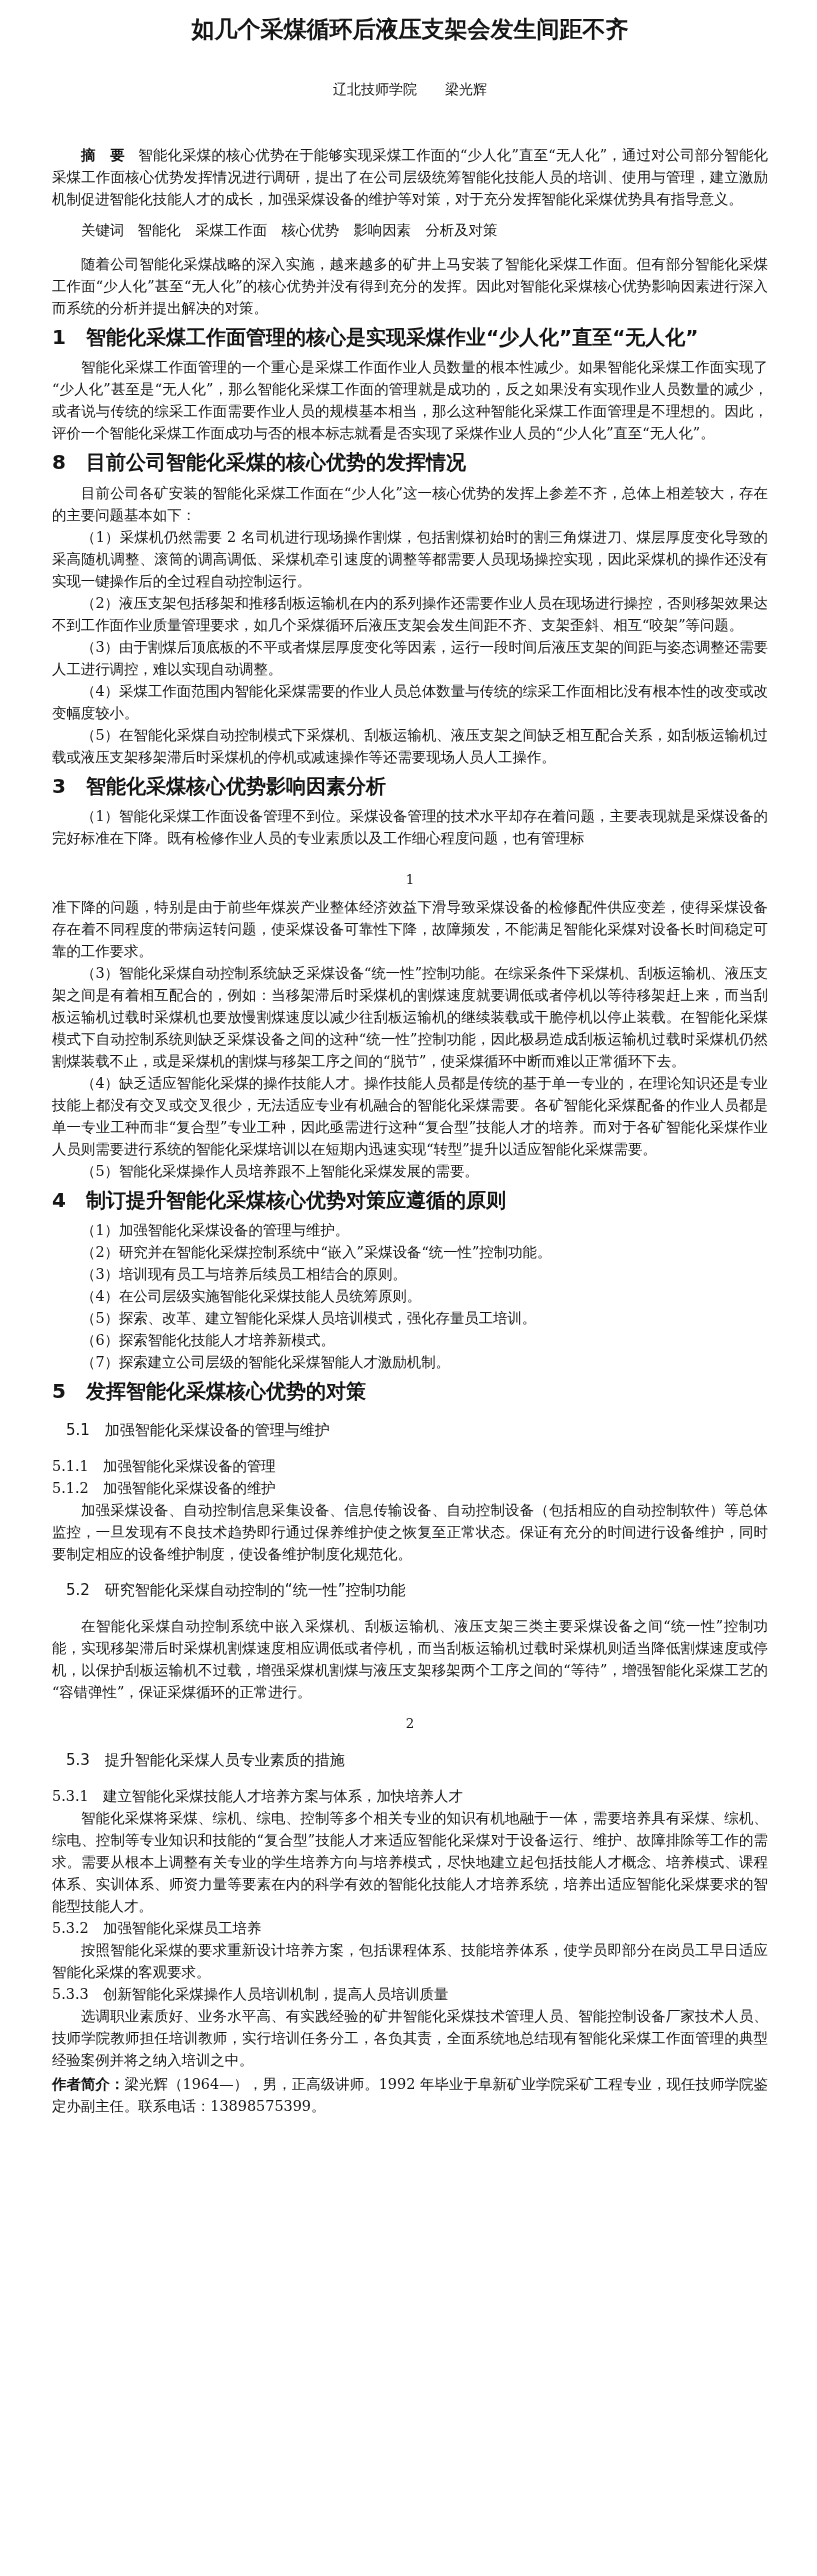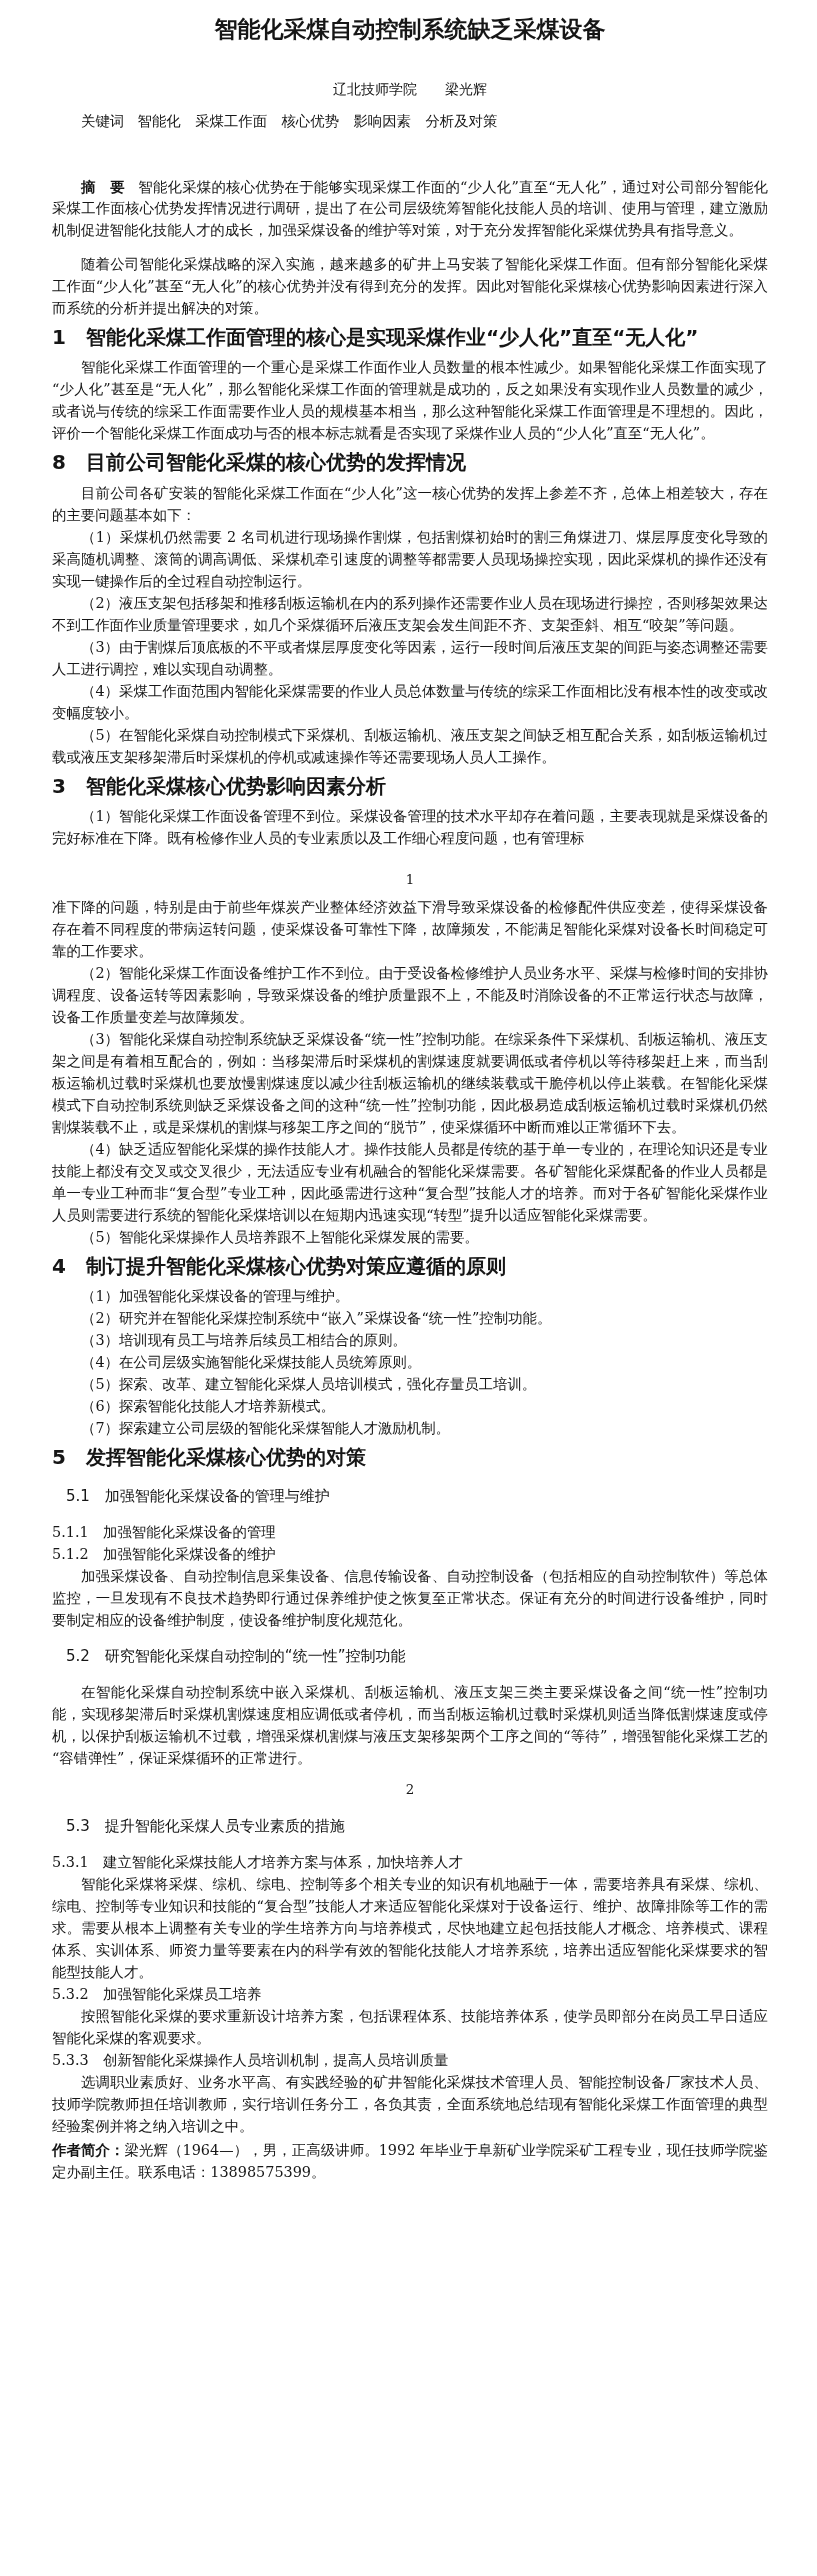--- a/index.html
+++ b/index.html
@@ -86,48 +86,47 @@
 
   .mt8  { margin-top:4.1px; }
   .bio  { margin-top:3px; line-height:21.6px; }
 </style>
 </head>
 <body>
 
 <div class="doc">
   <div class="content">
 
-    <h1 class="title">智能化采煤自动控制系统缺乏采煤设备</h1>
+    <h1 class="title">如几个采煤循环后液压支架会发生间距不齐</h1>
 
     <p class="byline">辽北技师学院　　梁光辉</p>
 
+    <p class="para abstract"><span class="lbl-bold">摘　要</span><span>智能化采煤的核心优势在于能够实现采煤工作面的“少人化”直至“无人化”，通过对公司部分智能化采煤工作面核心优势发挥情况进行调研，提出了在公司层级统筹智能化技能人员的培训、使用与管理，建立激励机制促进智能化技能人才的成长，加强采煤设备的维护等对策，对于充分发挥智能化采煤优势具有指导意义。</span></p>
+
     <p class="para keywords"><span class="lbl">关键词</span><span>智能化　采煤工作面　核心优势　影响因素　分析及对策</span></p>
-
-    <p class="para abstract"><span class="lbl-bold">摘　要</span><span>智能化采煤的核心优势在于能够实现采煤工作面的“少人化”直至“无人化”，通过对公司部分智能化采煤工作面核心优势发挥情况进行调研，提出了在公司层级统筹智能化技能人员的培训、使用与管理，建立激励机制促进智能化技能人才的成长，加强采煤设备的维护等对策，对于充分发挥智能化采煤优势具有指导意义。</span></p>
 
     <p class="para intro">随着公司智能化采煤战略的深入实施，越来越多的矿井上马安装了智能化采煤工作面。但有部分智能化采煤工作面“少人化”甚至“无人化”的核心优势并没有得到充分的发挥。因此对智能化采煤核心优势影响因素进行深入而系统的分析并提出解决的对策。</p>
 
     <h2 class="h-major">1　智能化采煤工作面管理的核心是实现采煤作业“少人化”直至“无人化”</h2>
     <p class="para">智能化采煤工作面管理的一个重心是采煤工作面作业人员数量的根本性减少。如果智能化采煤工作面实现了“少人化”甚至是“无人化”，那么智能化采煤工作面的管理就是成功的，反之如果没有实现作业人员数量的减少，或者说与传统的综采工作面需要作业人员的规模基本相当，那么这种智能化采煤工作面管理是不理想的。因此，评价一个智能化采煤工作面成功与否的根本标志就看是否实现了采煤作业人员的“少人化”直至“无人化”。</p>
 
     <h2 class="h-major">8　目前公司智能化采煤的核心优势的发挥情况</h2>
     <p class="para">目前公司各矿安装的智能化采煤工作面在“少人化”这一核心优势的发挥上参差不齐，总体上相差较大，存在的主要问题基本如下：</p>
     <p class="para">（1）采煤机仍然需要 2 名司机进行现场操作割煤，包括割煤初始时的割三角煤进刀、煤层厚度变化导致的采高随机调整、滚筒的调高调低、采煤机牵引速度的调整等都需要人员现场操控实现，因此采煤机的操作还没有实现一键操作后的全过程自动控制运行。</p>
     <p class="para">（2）液压支架包括移架和推移刮板运输机在内的系列操作还需要作业人员在现场进行操控，否则移架效果达不到工作面作业质量管理要求，如几个采煤循环后液压支架会发生间距不齐、支架歪斜、相互“咬架”等问题。</p>
     <p class="para">（3）由于割煤后顶底板的不平或者煤层厚度变化等因素，运行一段时间后液压支架的间距与姿态调整还需要人工进行调控，难以实现自动调整。</p>
     <p class="para">（4）采煤工作面范围内智能化采煤需要的作业人员总体数量与传统的综采工作面相比没有根本性的改变或改变幅度较小。</p>
     <p class="para">（5）在智能化采煤自动控制模式下采煤机、刮板运输机、液压支架之间缺乏相互配合关系，如刮板运输机过载或液压支架移架滞后时采煤机的停机或减速操作等还需要现场人员人工操作。</p>
 
     <h2 class="h-major">3　智能化采煤核心优势影响因素分析</h2>
     <p class="para">（1）智能化采煤工作面设备管理不到位。采煤设备管理的技术水平却存在着问题，主要表现就是采煤设备的完好标准在下降。既有检修作业人员的专业素质以及工作细心程度问题，也有管理标</p>
 
     <div class="pagenum pn1">1</div>
 
     <p class="para no-indent mt8">准下降的问题，特别是由于前些年煤炭产业整体经济效益下滑导致采煤设备的检修配件供应变差，使得采煤设备存在着不同程度的带病运转问题，使采煤设备可靠性下降，故障频发，不能满足智能化采煤对设备长时间稳定可靠的工作要求。</p>
-    <p class="para">（2）智能化采煤工作面设备维护工作不到位。由于受设备检修维护人员业务水平、采煤与检修时间的安排协调程度、设备运转等因素影响，导致采煤设备的维护质量跟不上，不能及时消除设备的不正常运行状态与故障，设备工作质量变差与故障频发。</p>
     <p class="para">（3）智能化采煤自动控制系统缺乏采煤设备“统一性”控制功能。在综采条件下采煤机、刮板运输机、液压支架之间是有着相互配合的，例如：当移架滞后时采煤机的割煤速度就要调低或者停机以等待移架赶上来，而当刮板运输机过载时采煤机也要放慢割煤速度以减少往刮板运输机的继续装载或干脆停机以停止装载。在智能化采煤模式下自动控制系统则缺乏采煤设备之间的这种“统一性”控制功能，因此极易造成刮板运输机过载时采煤机仍然割煤装载不止，或是采煤机的割煤与移架工序之间的“脱节”，使采煤循环中断而难以正常循环下去。</p>
     <p class="para">（4）缺乏适应智能化采煤的操作技能人才。操作技能人员都是传统的基于单一专业的，在理论知识还是专业技能上都没有交叉或交叉很少，无法适应专业有机融合的智能化采煤需要。各矿智能化采煤配备的作业人员都是单一专业工种而非“复合型”专业工种，因此亟需进行这种“复合型”技能人才的培养。而对于各矿智能化采煤作业人员则需要进行系统的智能化采煤培训以在短期内迅速实现“转型”提升以适应智能化采煤需要。</p>
     <p class="para">（5）智能化采煤操作人员培养跟不上智能化采煤发展的需要。</p>
 
     <h2 class="h-major">4　制订提升智能化采煤核心优势对策应遵循的原则</h2>
     <p class="para">（1）加强智能化采煤设备的管理与维护。</p>
     <p class="para">（2）研究并在智能化采煤控制系统中“嵌入”采煤设备“统一性”控制功能。</p>
     <p class="para">（3）培训现有员工与培养后续员工相结合的原则。</p>
     <p class="para">（4）在公司层级实施智能化采煤技能人员统筹原则。</p>
     <p class="para">（5）探索、改革、建立智能化采煤人员培训模式，强化存量员工培训。</p>

